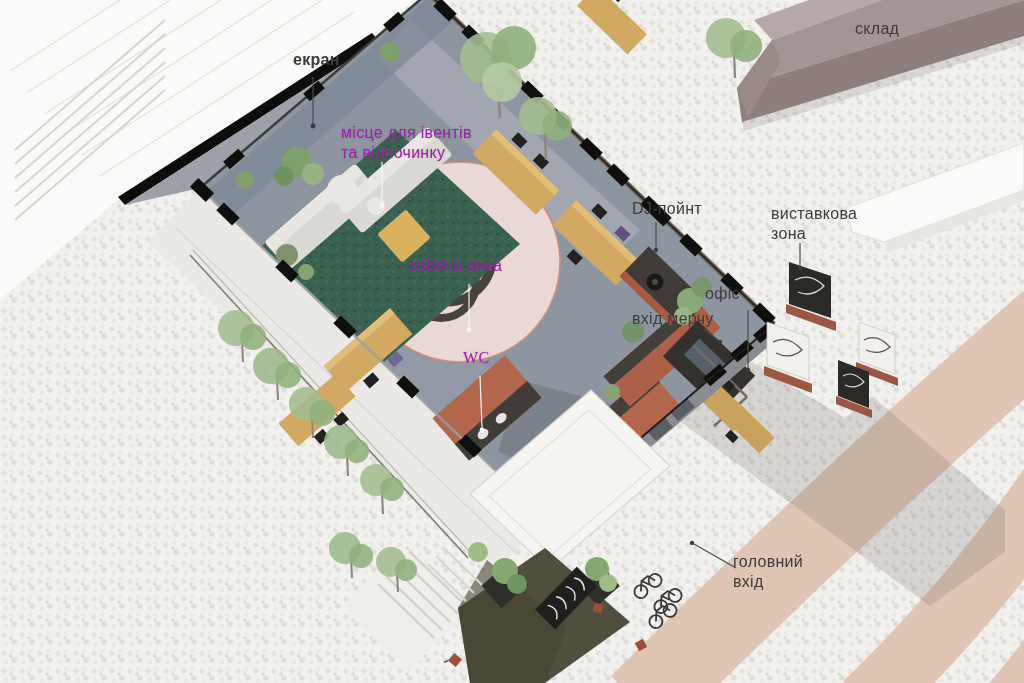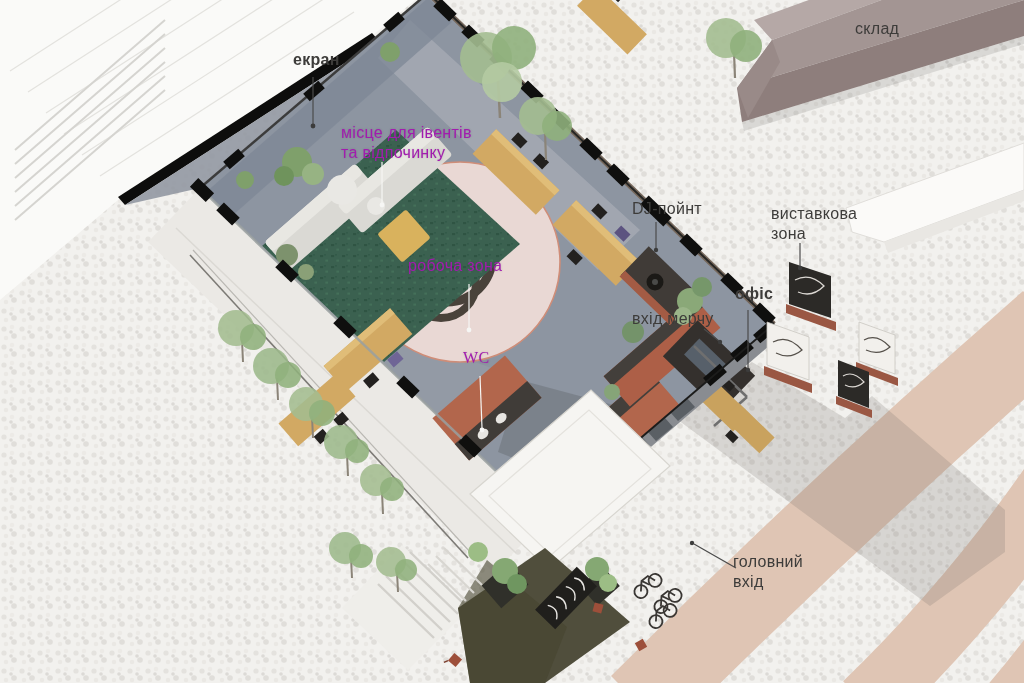--- a/index.html
+++ b/index.html
@@ -450,20 +450,20 @@
   </g>
 </svg>
 
 <div class="label" style="left:293px;top:50px;font-weight:bold;">екран</div>
 <div class="label light" style="left:341px;top:123px;">місце для івентів
 та відпочинку</div>
 <div class="label" style="left:855px;top:19px;">склад</div>
 <div class="label" style="left:632px;top:199px;text-align:center;">DJ-пойнт</div>
 <div class="label" style="left:771px;top:204px;">виставкова
 зона</div>
-<div class="label" style="left:735px;top:284px;font-weight:bold;">офіс</div>
+<div class="label" style="left:705px;top:284px;">офіс</div>
 <div class="label" style="left:632px;top:309px;">вхід мерчу</div>
 <div class="label light" style="left:408px;top:256px;">робоча зона</div>
 <div class="label light" style="left:463px;top:348px;font-family:Liberation Serif, serif;">WC</div>
 <div class="label" style="left:733px;top:552px;">головний
 вхід</div>
 
 </div>
 
 </body></html>

